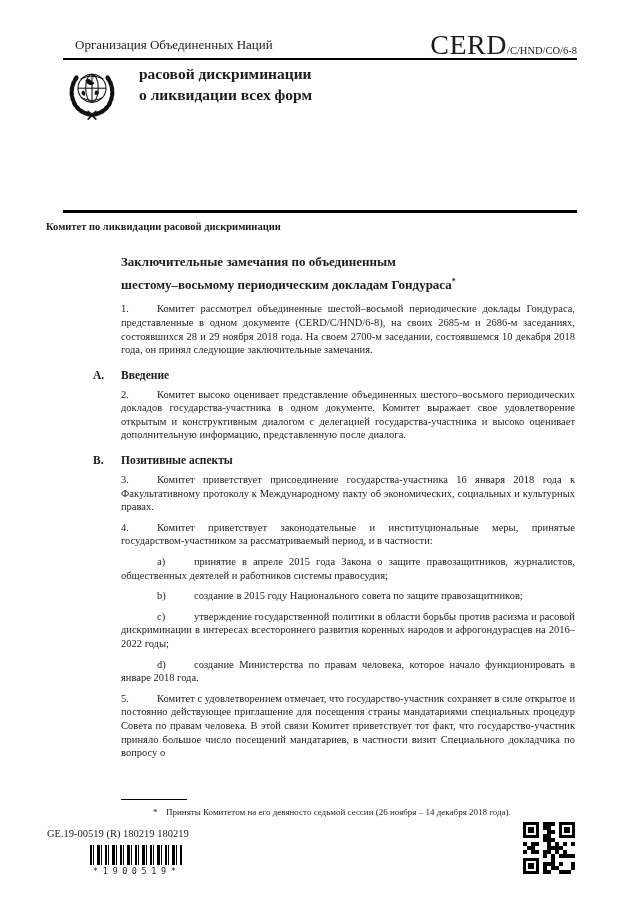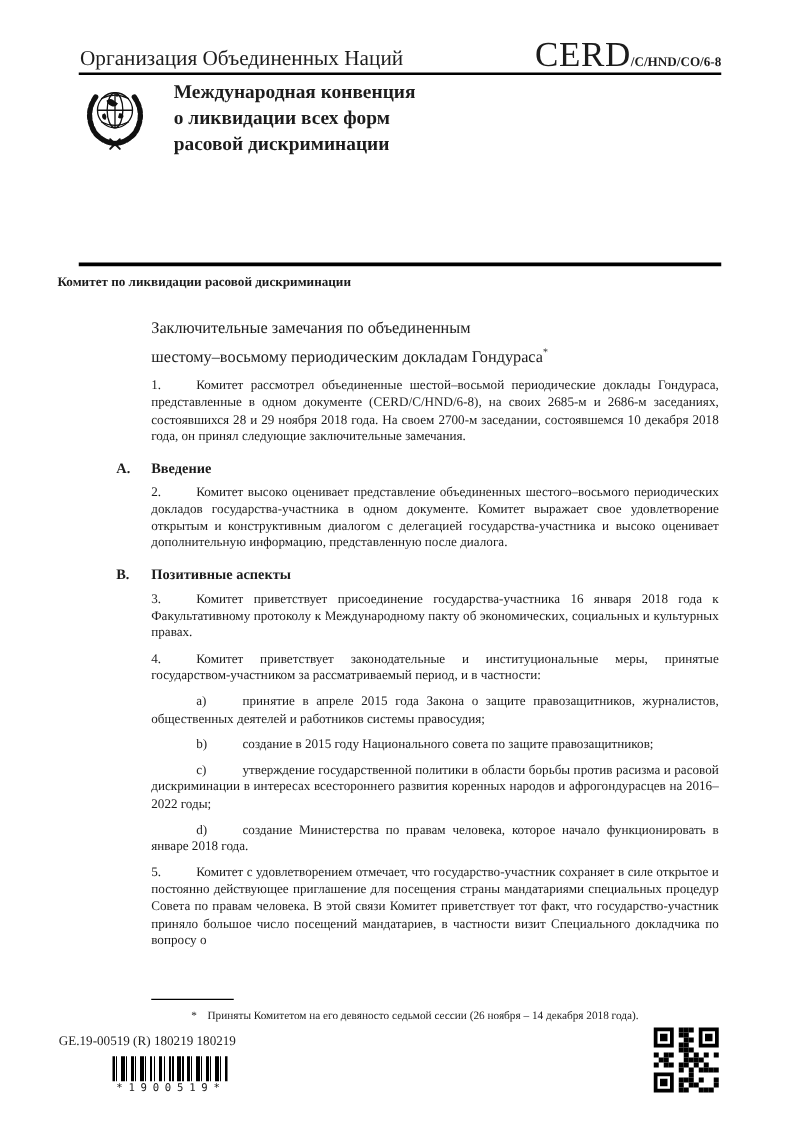--- a/index.html
+++ b/index.html
@@ -3,33 +3,33 @@
 <meta charset="utf-8">
 <style>
   * { margin:0; padding:0; box-sizing:border-box; }
   html,body { background:#e8e8e8; }
   .page {
     position:relative; width:640px; height:905px; margin:0 auto;
     background:#ffffff; overflow:hidden;
     font-family:"Liberation Serif", serif; color:#1c1c1c;
   }
   
-  .org-name { position:absolute; left:64px; top:37px; font-size:17px; }
+  .org-name { position:absolute; left:75px; top:37px; font-size:13px; }
   .doc-symbol { position:absolute; right:63px; top:29px; text-align:right; white-space:nowrap; }
   .doc-symbol .big { font-size:28px; letter-spacing:0.5px; }
-  .doc-symbol .small { font-size:10.5px;font-weight:bold; }
+  .doc-symbol .small { font-size:10.5px; }
   .rule-thin { position:absolute; left:63px; right:63px; top:58px; height:2px; background:#000; }
   .emblem { position:absolute; left:63px; top:65px; }
   .conv-title { position:absolute; left:139px; top:63px; font-size:15.5px; font-weight:bold; line-height:21px; }
   .distr-block { position:absolute; left:428px; top:70px; font-size:10.5px; line-height:15.5px; }
   .rule-thick { position:absolute; left:63px; right:63px; top:210px; height:3px; background:#000; }
   .committee { position:absolute; left:46px; top:221px; font-size:10.5px; font-weight:bold; }
   
   .column { position:absolute; left:121px; top:249px; width:454px; }
-  h1.doc-title { font-size:13px; font-weight:normal; line-height:20px; margin:3px 0 0 0; }
+  h1.doc-title { font-size:13px; font-weight:bold; line-height:20px; margin:3px 0 0 0; }
   h1.doc-title sup { font-size:8px; }
   .body-para { font-size:10.5px; line-height:13.6px; text-align:justify; margin-top:7px; }
   .pnum { display:inline-block; width:36px; }
   .indent { display:inline-block; width:36px; }
   .plet { display:inline-block; width:37px; }
   h2.sec { position:relative; font-size:11.5px; font-weight:bold; margin-top:12px; }
   h2.sec .slet { position:absolute; left:-28px; }
   
   .footnote { position:absolute; left:121px; top:799px; width:454px; }
   .footnote-rule { width:66px; height:1px; background:#000; }
@@ -86,23 +86,22 @@
       </g>
       <g fill="none" stroke="#111" stroke-linecap="round">
         <path d="M14 13 Q4.5 27 13 42 Q19 50 29 51.5" stroke-width="4.4" stroke-dasharray="3 2.4"></path>
         <path d="M46 13 Q55.5 27 47 42 Q41 50 31 51.5" stroke-width="4.4" stroke-dasharray="3 2.4"></path>
         <path d="M26 56 L34 48 M34 56 L26 48" stroke-width="1.6"></path>
       </g>
     </svg>
   </div>
 
   <div class="conv-title">
-    <div>Международная конвенция</div>
+    <div>расовой дискриминации</div>
     <div>о ликвидации всех форм</div>
-    <div>расовой дискриминации</div>
   </div>
 
 
   <div class="rule-thick"></div>
   <div class="committee">Комитет по ликвидации расовой дискриминации</div>
 
   <div class="column">
     <h1 class="doc-title">
       <span>Заключительные замечания по объединенным</span><br>
       <span>шестому–восьмому периодическим докладам Гондураса</span><sup>*</sup>

